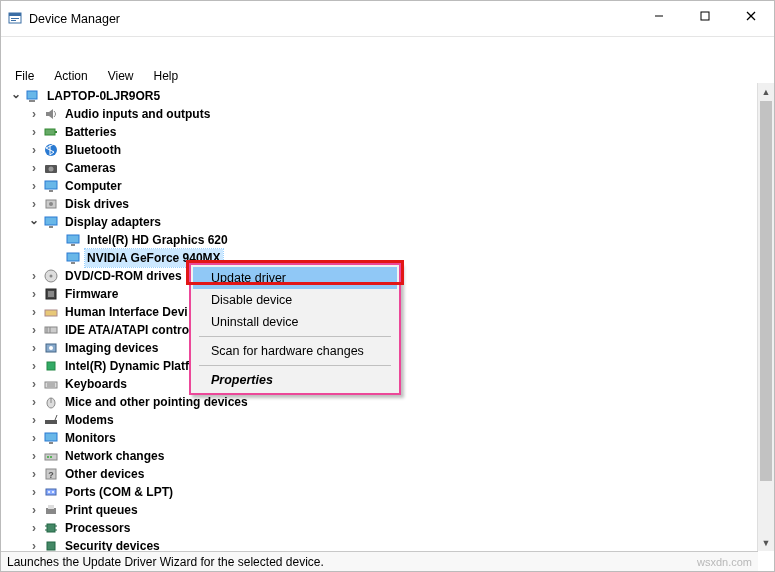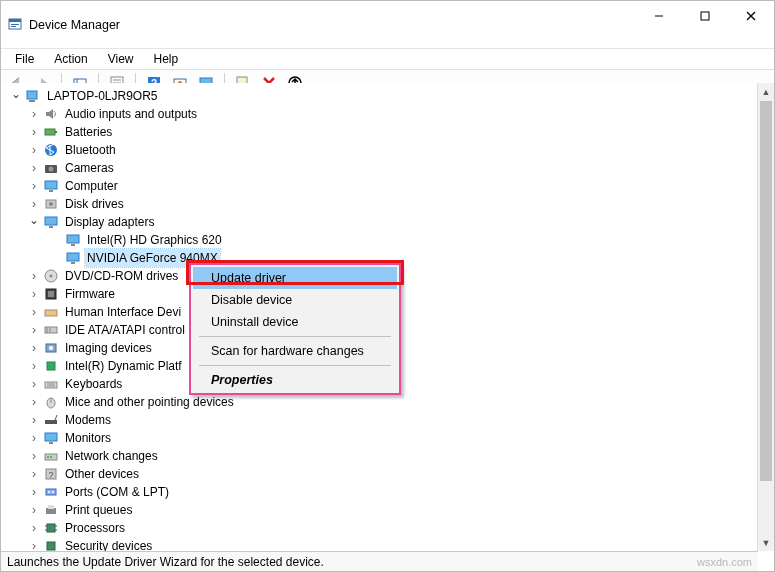--- a/index.html
+++ b/index.html
@@ -12,38 +12,39 @@
     width: 775px;
     height: 572px;
     overflow: hidden;
     border: 1px solid #bbb;
     position: relative;
   }
   
   .titlebar {
     display: flex;
     align-items: center;
-    height: 48px;
+    height: 36px;
     padding: 0 0 0 6px;
     border-bottom: 1px solid #e5e5e5;
   }
   .titlebar .app-icon { width: 16px; height: 16px; margin-right: 6px; }
   .titlebar .title { flex: 1; font-size: 12.5px; }
   .win-controls { display: flex; height: 100%; }
   .win-btn {
     width: 46px; height: 30px;
     display: flex; align-items: center; justify-content: center;
     font-family: "Segoe UI Symbol", sans-serif;
     font-size: 11px;
   }
   
   .menubar {
     display: flex; align-items: center;
     height: 20px; padding: 0 4px;
     font-size: 12px;
+    margin-top: 29px;
   }
   .menubar span { padding: 2px 10px; }
   
   .toolbar {
     display: flex; align-items: center;
     height: 28px; padding: 2px 4px;
     border-top: 1px solid #e0e0e0;
     border-bottom: 1px solid #c8c8c8;
     gap: 2px;
     background: #fdfdfd;
@@ -63,20 +64,21 @@
     overflow: hidden;
     background: #fff;
   }
   .tree {
     padding: 4px 0 4px 4px;
     line-height: 18px;
     white-space: nowrap;
     height: 100%;
     overflow-y: auto;
     scrollbar-width: thin;
+    font-weight: bold;
   }
   .node { display: flex; align-items: center; height: 18px; }
   .arrow {
     width: 14px; height: 14px; margin-right: 0px;
     display: flex; align-items: center; justify-content: center;
     color: #666; font-size: 10px;
   }
   .arrow.collapsed::before { content: "›"; color:#666; font-size:12px; }
   .arrow.expanded::before { content: "⌄"; color:#444; font-size:12px; position:relative; top:-2px;}
   .dev-icon { width: 16px; height: 16px; margin: 0 4px 0 2px; display:flex; align-items:center; justify-content:center;}

